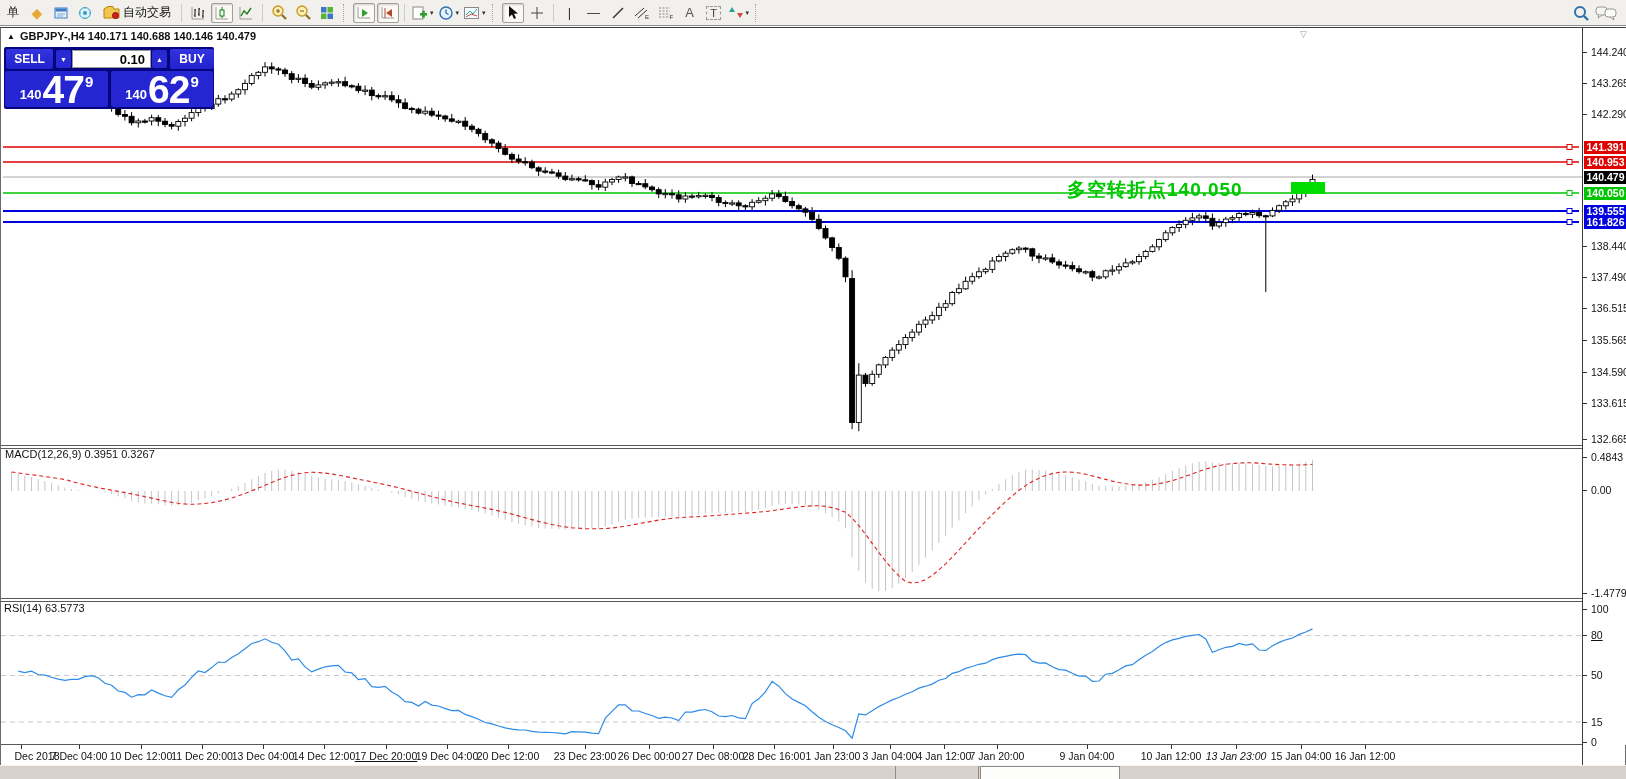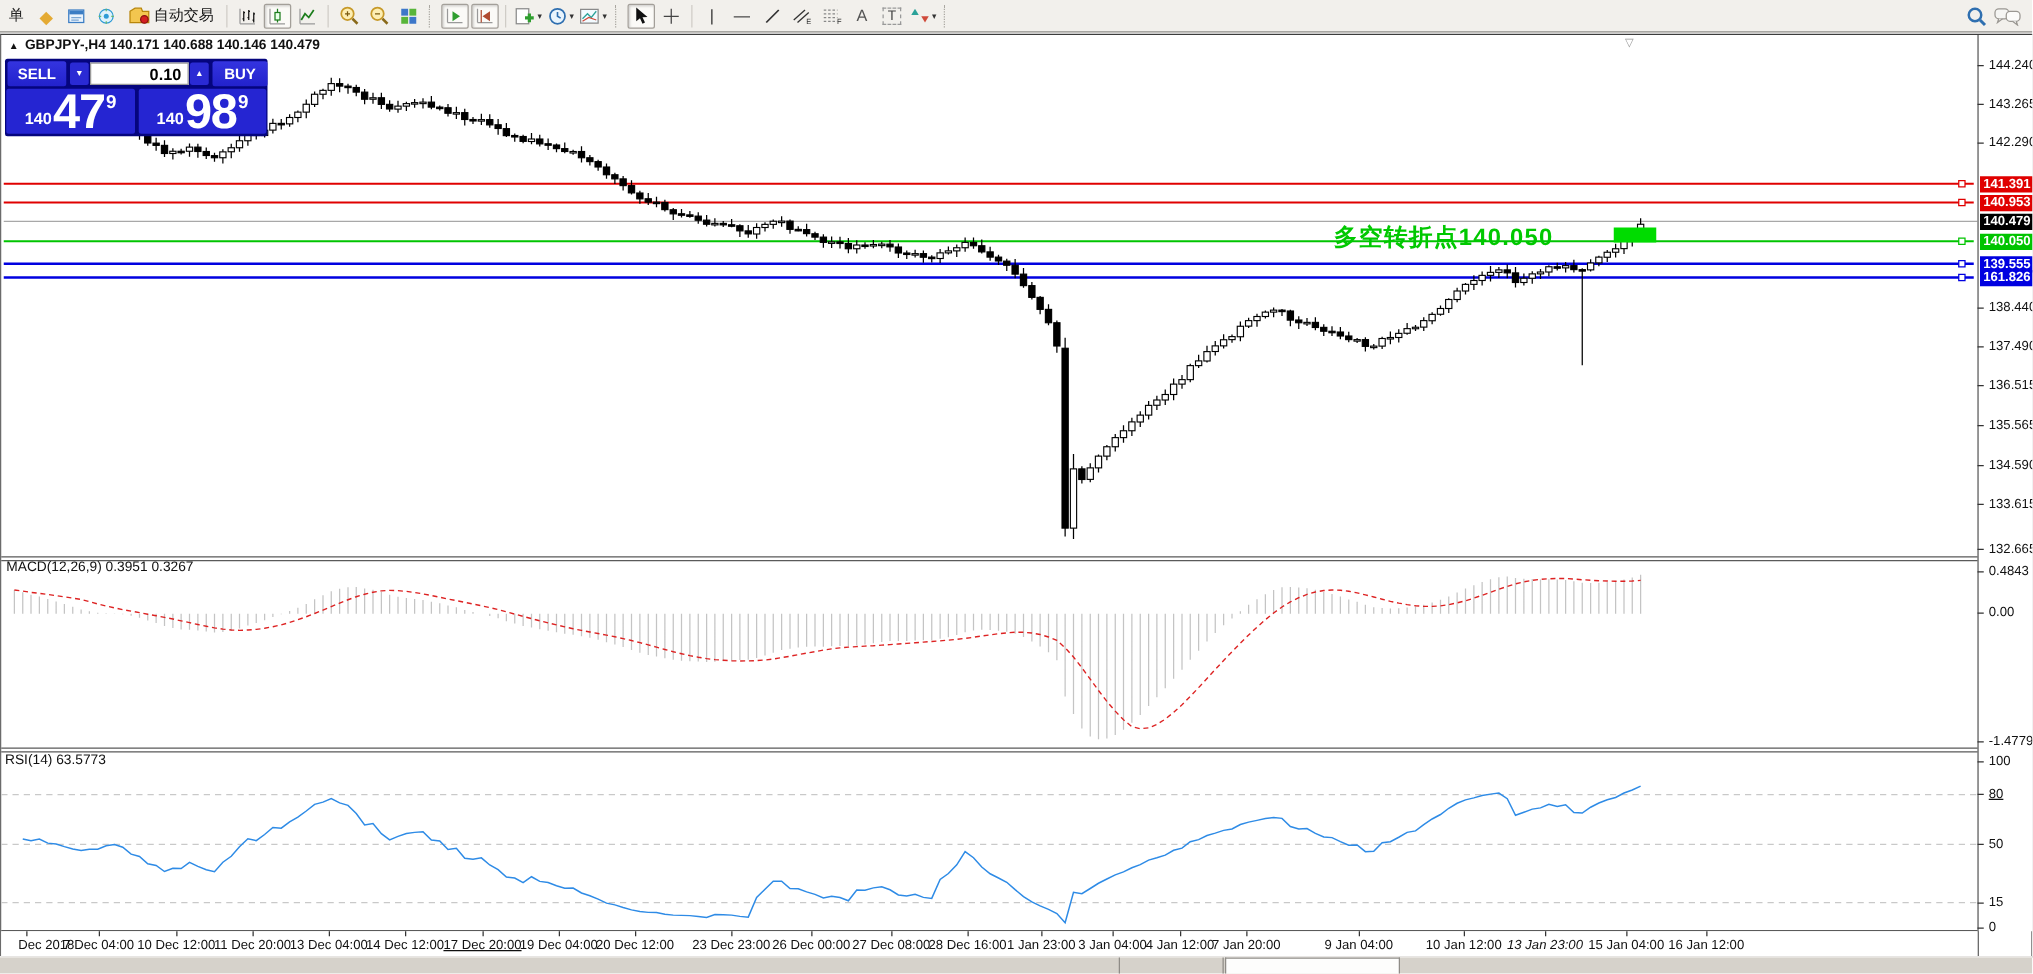--- a/index.html
+++ b/index.html
@@ -496,21 +496,21 @@
         </span>
         <span class="btn-trade buy-btn">BUY</span>
       </div>
       <div class="price-box pb-sell">
         <span class="pb-prefix">140</span>
         <span class="pb-big">47</span>
         <span class="pb-sup">9</span>
       </div>
       <div class="price-box pb-buy">
         <span class="pb-prefix">140</span>
-        <span class="pb-big">98</span>
+        <span class="pb-big">62</span>
         <span class="pb-sup">9</span>
       </div>
     </div>
 
     <div class="pane-label" style="left:4px;top:420px">MACD(12,26,9) 0.3951 0.3267</div>
     <div class="pane-label" style="left:3px;top:574px">RSI(14) 63.5773</div>
 
     <div id="annot" class="annotation" style="left: 1066px; top: 149px; color: rgb(0, 200, 0);">多空转折点140.050</div>
     <div id="gbox" class="green-box" style="left: 1290px; top: 154px; width: 34px; height: 12px; background: rgb(0, 220, 0);"></div>
 

